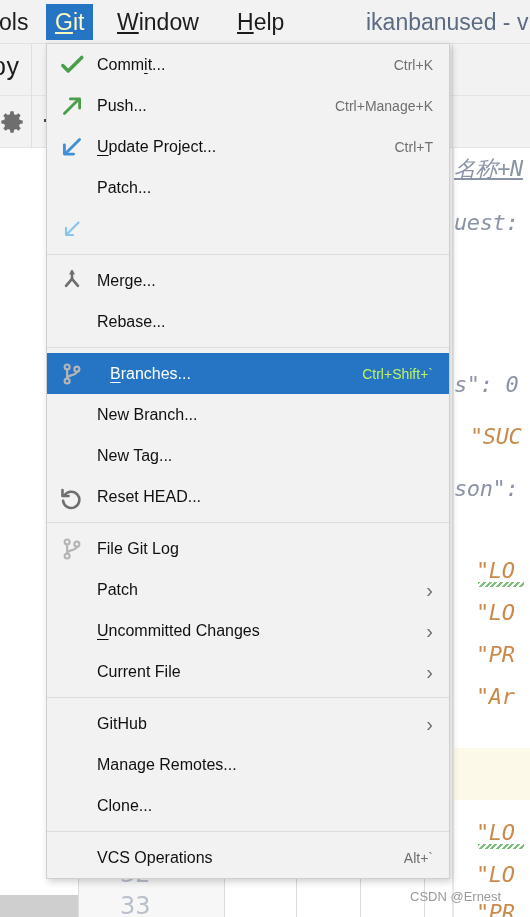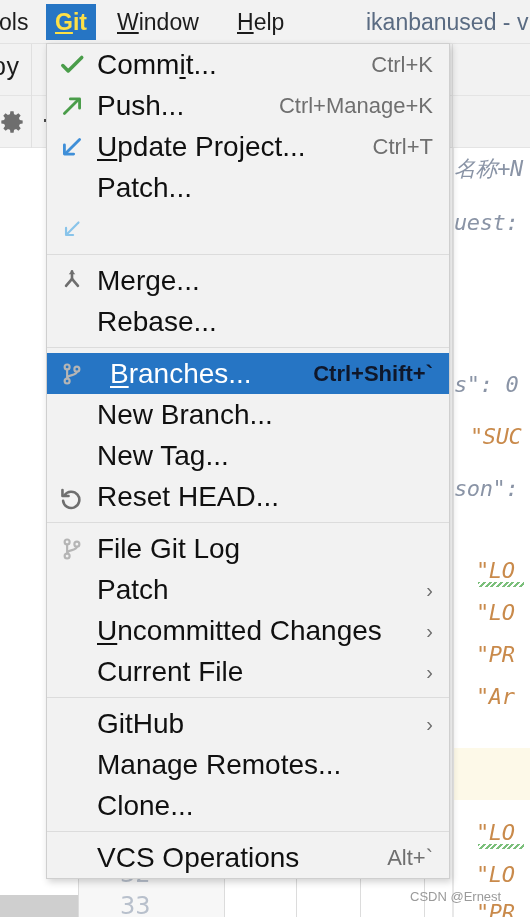--- a/index.html
+++ b/index.html
@@ -13,21 +13,21 @@
 
   
   .bg-menubar {
     position:absolute; left:0; top:0; width:530px; height:44px;
     background:#f2f2f2; border-bottom:1px solid #e2e2e2;
   }
   .mb-item {
     position:absolute; top:4px; height:36px; line-height:36px;
     font-size:23px; color:#1c1c1c; padding:0 9px; white-space:nowrap;
   }
-  .mb-item.sel { background:#2675c4; color:#fde047;font-weight:bold; }
+  .mb-item.sel { background:#2675c4; color:#fef9c3; }
   .mb-item u { text-decoration: underline; text-underline-offset: 2px; }
 
   .win-title {
     position:absolute; left:366px; top:4px; height:36px; line-height:36px;
     font-size:23px; color:#5a6b82; white-space:nowrap;
   }
 
   
   .tb-row1 {
     position:absolute; left:0; top:44px; width:530px; height:52px;
@@ -94,29 +94,29 @@
   .mi {
     position:relative; height:41px; display:flex; align-items:center;
     padding:0 16px 0 0; cursor:default;
   }
   .mi.hl { background:#2675c4; }
   .mi-ico {
     width:50px; min-width:50px; height:41px;
     display:flex; align-items:center; justify-content:center;
   }
   .mi-label {
-    flex:1; font-size:28px; color:#101010; white-space:nowrap;
+    flex:1; font-size:16px; color:#101010; white-space:nowrap;
     letter-spacing:0px;
   }
   .mi.hl .mi-label { color:#ffffff;margin-left:13px; }
   .mi-label u { text-decoration:underline; text-underline-offset:3px; }
   .mi-key {
-    font-size:22px; color:#6f6f6f; white-space:nowrap; margin-left:20px;
-  }
-  .mi.hl .mi-key { color:#0f172a;font-weight:bold; }
+    font-size:14px; color:#6f6f6f; white-space:nowrap; margin-left:20px;
+  }
+  .mi.hl .mi-key { color:#bef264; }
   .mi-arrow { font-size:20px; color:#6f6f6f; margin-left:20px; line-height:1; }
 
   .ico svg { display:block; }
 
   
   .watermark {
     position:absolute; left:410px; top:889px;
     font-size:13px; color:#9a9a9a; white-space:nowrap;
     font-family:"Liberation Sans", sans-serif;
   }
@@ -141,21 +141,21 @@
     </svg>
   </div>
   <div class="dash"></div>
 
   <div class="bg-white-left"></div>
 
   <div class="code-layer">
     <div class="gutter-line"></div>
     <div class="hl-band" id="hlband" style="top: 600px;"></div>
     <div id="code-frags">
-        <div class="code c-gray" style="top: 6px; left: 2px;">名称+N</div>
+        <div class="code c-gray" style="top: 6px; left: 2px; text-decoration: underline;">名称+N</div>
         <div class="code c-gray" style="top: 62px; left: 2px;">uest:</div>
         <div class="code c-gray" style="top: 224px; left: 2px;">s": 0</div>
         <div class="code c-str" style="top: 276px; left: 18px;">"SUC</div>
         <div class="code c-gray" style="top: 328px; left: 2px;">son":</div>
         <div class="code c-str" style="top: 410px; left: 24px;">"LO</div>
         <div class="code c-str" style="top: 452px; left: 24px;">"LO</div>
         <div class="code c-str" style="top: 494px; left: 24px;">"PR</div>
         <div class="code c-str" style="top: 536px; left: 24px;">"Ar</div>
         <div class="code c-str" style="top: 672px; left: 24px;">"LO</div>
         <div class="code c-str" style="top: 714px; left: 24px;">"LO</div>

